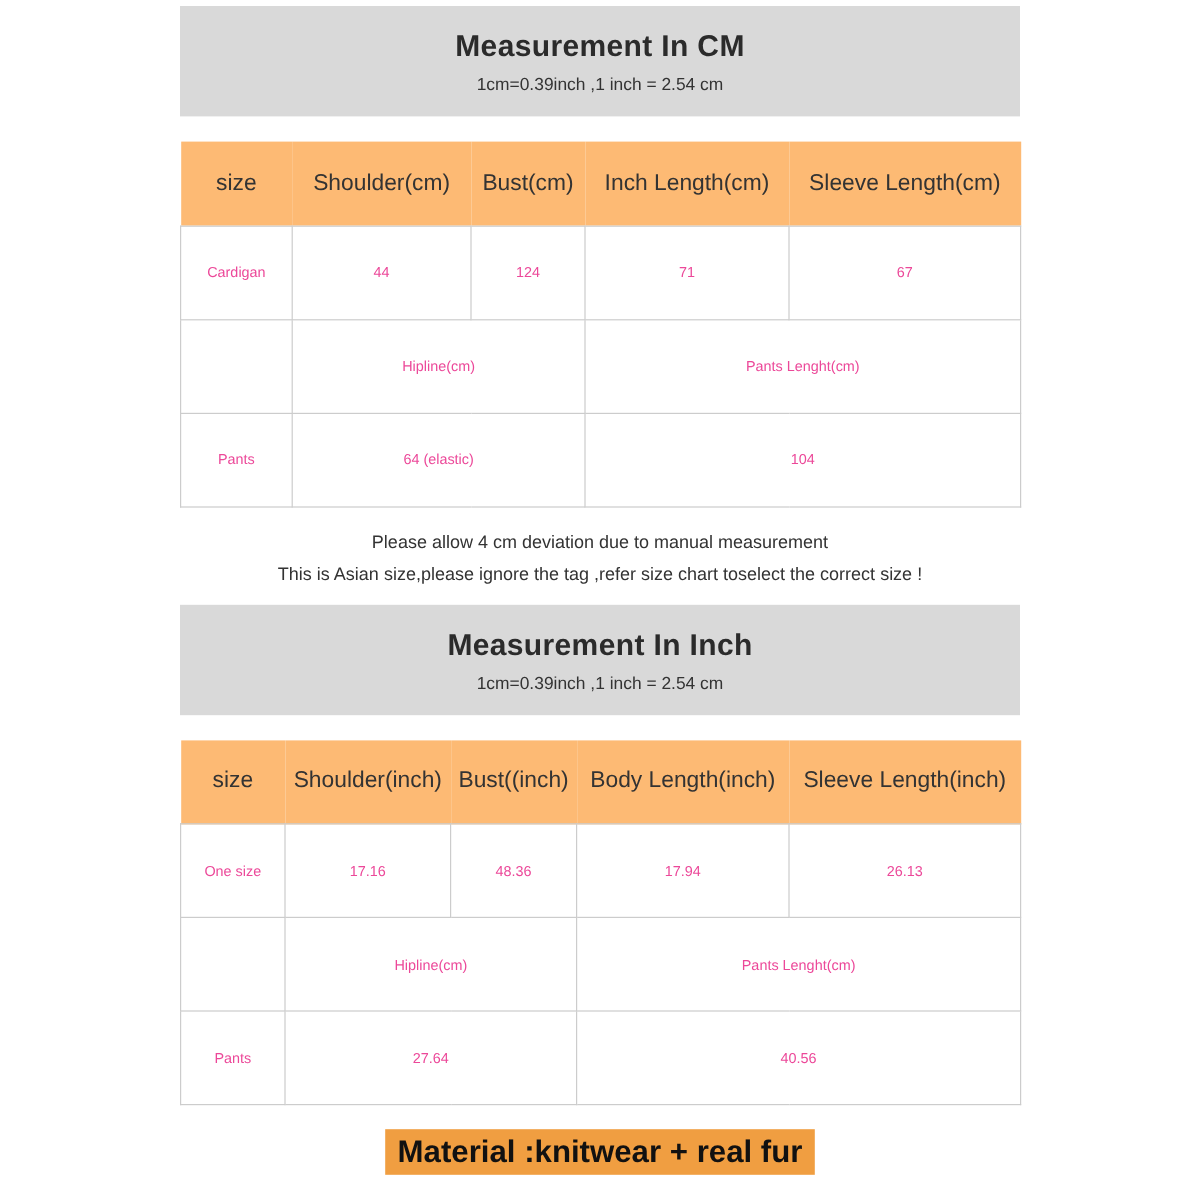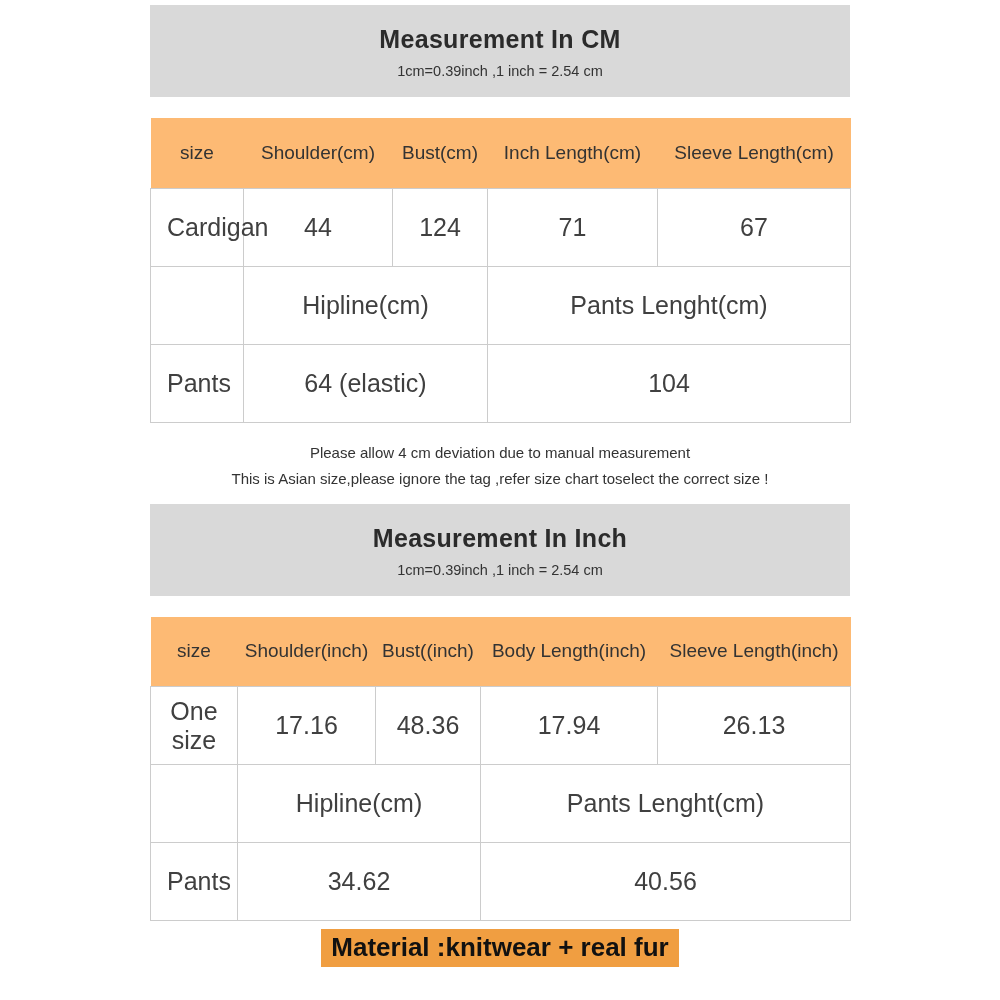--- a/index.html
+++ b/index.html
@@ -45,36 +45,36 @@
     font-size: 19px;
     color: #333333;
     padding: 0 2px;
     text-align: center;
   }
   tbody td {
     border: 1px solid #cccccc;
     height: 78px;
     text-align: center;
     vertical-align: middle;
-    font-size: 25px;
-    color: #404040;
+    font-size: 12px;
+    color: #ec4899;
     padding: 0 16px;
   }
 
   .notes {
     text-align: center;
     padding: 17px 0 12px;
     font-size: 15px;
     color: #333333;
     line-height: 26px;
   }
 
   .material-row {
     text-align: center;
-    margin-top: 8px;
+    margin-top: 20px;
   }
   .material {
     display: inline-block;
     background: #f09e41;
     color: #111111;
     font-weight: bold;
     font-size: 26px;
     padding: 3px 10px 4px;
   }
 </style>
@@ -162,21 +162,21 @@
           <td>17.94</td>
           <td>26.13</td>
         </tr>
         <tr>
           <td></td>
           <td colspan="2">Hipline(cm)</td>
           <td colspan="2">Pants Lenght(cm)</td>
         </tr>
         <tr>
           <td>Pants</td>
-          <td colspan="2">34.62</td>
+          <td colspan="2">27.64</td>
           <td colspan="2">40.56</td>
         </tr>
       </tbody>
     </table>
 
   </div>
 
   <div class="material-row">
     <span class="material">Material :knitwear + real fur</span>
   </div>

